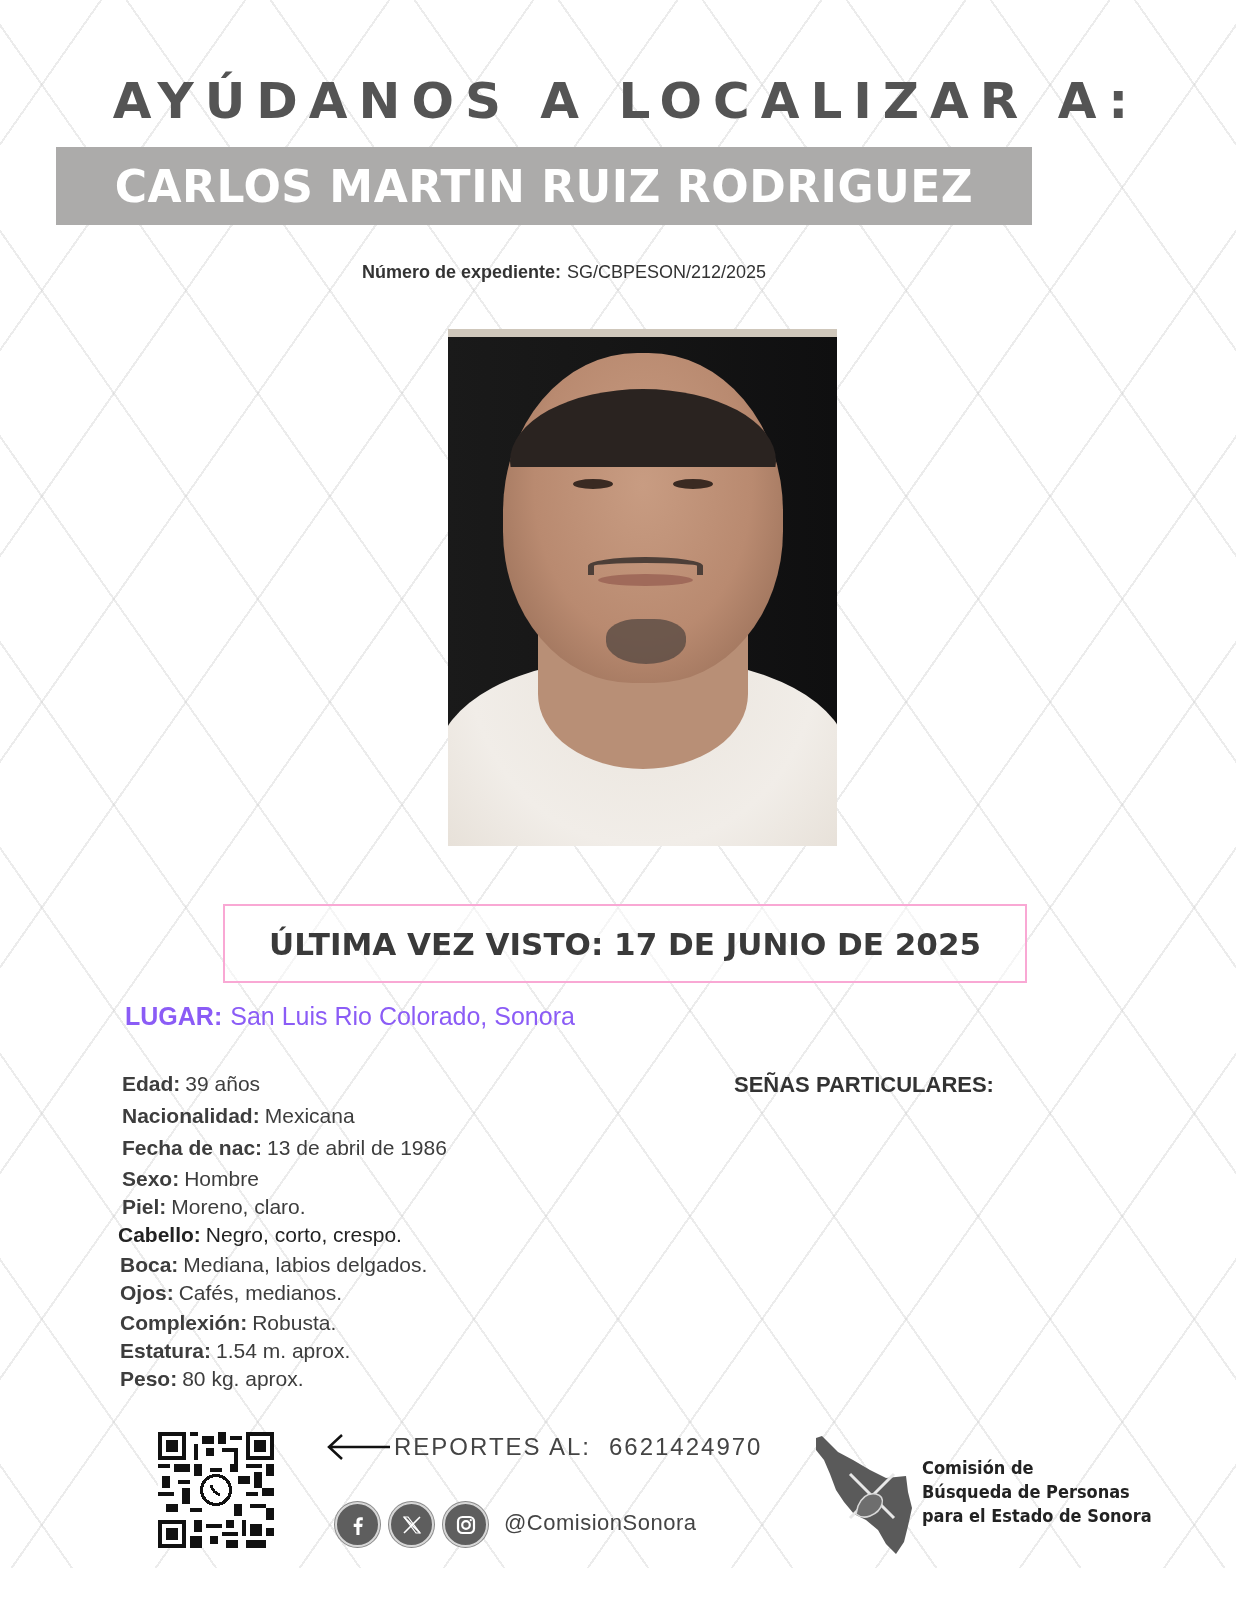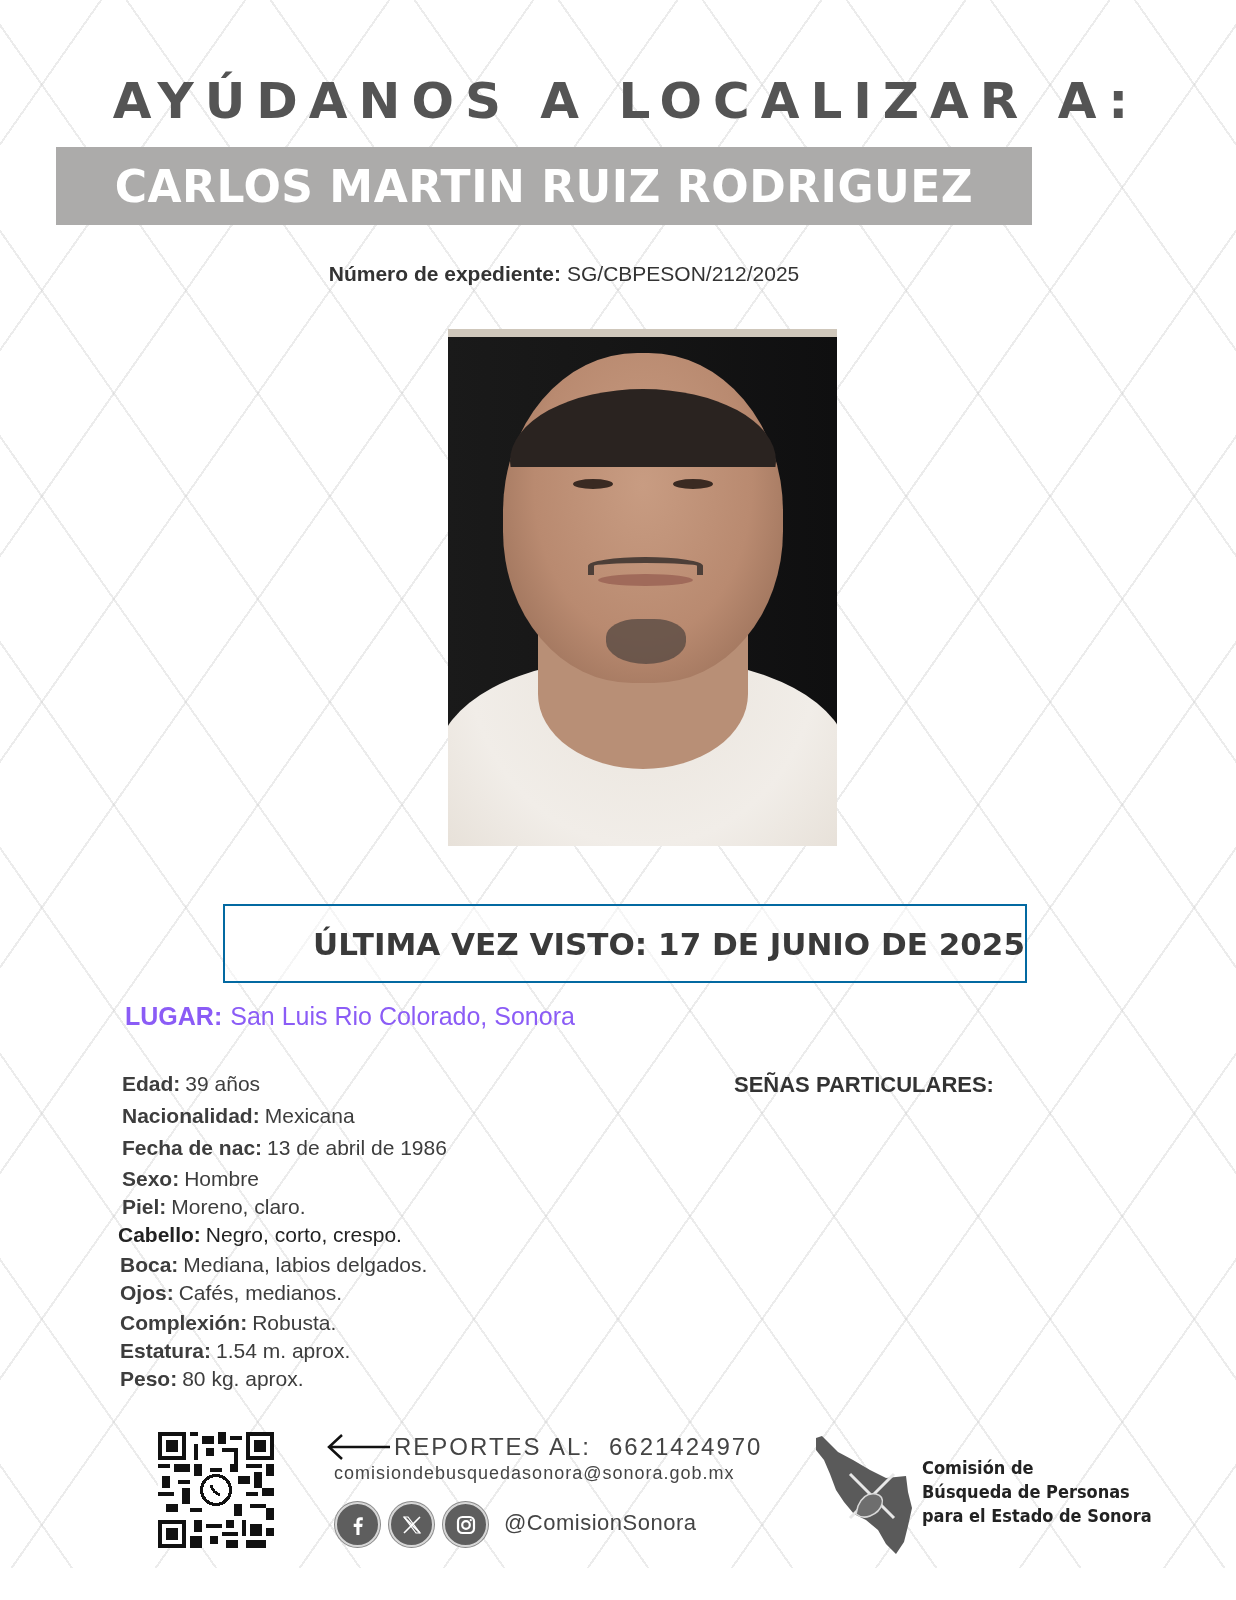--- a/index.html
+++ b/index.html
@@ -25,21 +25,21 @@
       position: absolute; left: 48px; top: 147px; width: 976px; height: 78px;
       background: #acabaa; display: flex; align-items: center; justify-content: center;
     }
     .name-banner span {
       font-family: "DejaVu Sans", sans-serif; font-weight: bold; font-size: 44px;
       color: #ffffff; letter-spacing: 0.5px;
     }
 
     .expediente {
       position: absolute; left: 0; width: 1112px; top: 262px; text-align: center;
-      font-size: 21px; color: #333;
+      font-size: 18px; color: #333;
     }
     .expediente .lbl { font-weight: bold; margin-right: 6px; }
     .expediente .val { font-weight: normal; }
 
     .photo {
       position: absolute; left: 440px; top: 329px; width: 389px; height: 517px;
       background: #141414; overflow: hidden;
     }
     .photo .bg-left { position: absolute; left: 0; top: 0; width: 100%; height: 100%;
       background: linear-gradient(90deg, #1a1a1a 0%, #161616 40%, #0f0f10 100%); }
@@ -64,21 +64,21 @@
       clip-path: ellipse(50% 60% at 50% 95%);
     }
     .photo .eye { position: absolute; top: 150px; width: 40px; height: 10px; background: #3a2a22; border-radius: 50%; }
     .photo .eye.l { left: 125px; } .photo .eye.r { left: 225px; }
     .photo .mouth { position: absolute; left: 150px; top: 245px; width: 95px; height: 12px; background: #a06a5a; border-radius: 50%; }
     .photo .goatee { position: absolute; left: 158px; top: 290px; width: 80px; height: 45px; background: #5a4b43; border-radius: 40% 40% 50% 50%; opacity: 0.8; }
     .photo .moustache { position: absolute; left: 140px; top: 228px; width: 115px; height: 18px; border: 6px solid #4d3f38; border-bottom: none; border-radius: 50% 50% 0 0; }
 
     .last-seen {
       position: absolute; left: 215px; top: 904px; width: 804px; height: 79px;
-      border: 2px solid #0369a1; display: flex; align-items: center; justify-content: flex-end;
+      border: 2px solid #f9a8d4; display: flex; align-items: center; justify-content: center;
       background: rgba(255,255,255,0.5);
     }
     .last-seen span {
       font-family: "DejaVu Sans", sans-serif; font-weight: bold; font-size: 31px; color: #3a3a3a;
     }
 
     .lugar { position: absolute; left: 117px; top: 1002px; font-size: 25px; color: #8b5cf6; }
     .lugar .lbl { font-weight: bold; margin-right: 8px; }
 
     .details { position: absolute; left: 112px; top: 1072px; }
@@ -236,21 +236,20 @@
   </div>
 
   <div class="reportes">
     <svg class="arrow" viewBox="0 0 66 30">
       <path d="M64 15 H4 M16 3 L3 15 L16 27" stroke="#111" stroke-width="2.5" fill="none"></path>
     </svg>
     <span>REPORTES AL:</span>
     <span class="phone">6621424970</span>
   </div>
 
-  <div class="email">comisiondebusquedasonora@sonora.gob.mx</div>
 
   <div class="socials">
     <div class="soc">
       <svg viewBox="0 0 24 24">
           <path d="M13.5 22v-8h2.7l.4-3.2h-3.1V8.8c0-.9.3-1.5 1.6-1.5h1.7V4.4c-.3 0-1.3-.1-2.4-.1-2.4 0-4 1.4-4 4.1v2.4H7.7V14h2.7v8z" fill="#fff"></path>
         </svg>
     </div>
     <div class="soc">
       <svg viewBox="0 0 24 24">
           <path d="M4 4 L20 20 M20 4 L4 20" stroke="#fff" stroke-width="1.6"></path>

